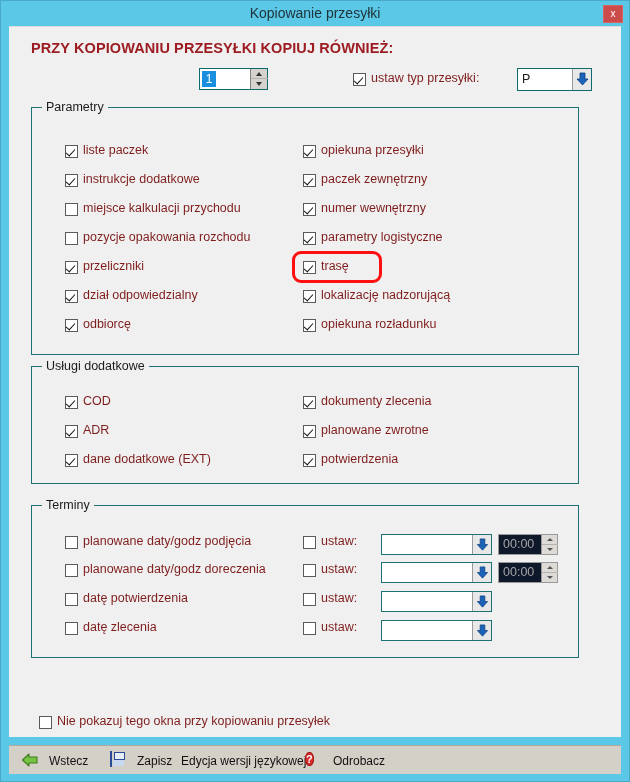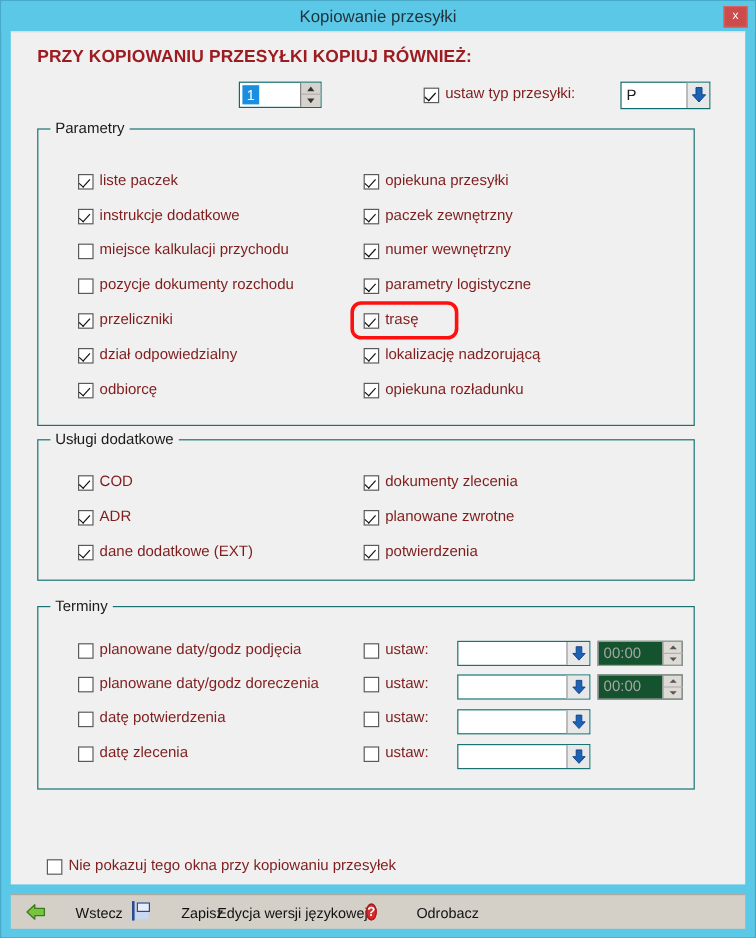--- a/index.html
+++ b/index.html
@@ -169,22 +169,22 @@
     border: 1px solid #1a7272;
   }
   .dateinput .dbtn {
     position: absolute; right: 0; top: 0;
     width: 19px; height: 19px;
     background: #e8e8e8;
     border-left: 1px solid #9a9a9a;
   }
   .timeinput {
     position: absolute;
-    width: 71px; height: 21px;
-    background: #14532d;
+    width: 60px; height: 21px;
+    background: #0f172a;
     border: 1px solid #9a9a9a;
   }
   .timeinput .tval {
     position: absolute; left: 4px; top: 2px;
     font-size: 12.5px; color: #a6a6a6;
   }
   .timeinput .tspin {
     position: absolute; right: 0; top: 0;
     width: 16px; height: 19px;
     background: #dedad6;
@@ -218,21 +218,21 @@
     width: 612px; height: 29px;
     background: #d4d0c8;
     border-top: 1px solid #aeaaa2;
   }
   .tbitem {
     position: absolute; top: 0; height: 29px;
     display: flex; align-items: center;
     font-size: 12px; color: #111;
     cursor: pointer;
   }
-  .tbitem .tbl { margin-left: 24px; }
+  .tbitem .tbl { margin-left: 10px; }
   .tbicon { position: relative; width: 18px; height: 18px; }
 
   
   .floppy {
     width: 15px; height: 15px;
     background: #3f6fd0;
     border: 1px solid #2a4a95;
     position: relative;
     margin-left: 1px;
   }
@@ -303,21 +303,21 @@
       <div class="cbrow" style="left:33px; top:66px;">
         <div class="cb checked"></div>
         <div class="cbtext">instrukcje dodatkowe</div>
       </div>
       <div class="cbrow" style="left:33px; top:95px;">
         <div class="cb"></div>
         <div class="cbtext">miejsce kalkulacji przychodu</div>
       </div>
       <div class="cbrow" style="left:33px; top:124px;">
         <div class="cb"></div>
-        <div class="cbtext">pozycje dokumenty rozchodu</div>
+        <div class="cbtext">pozycje opakowania rozchodu</div>
       </div>
       <div class="cbrow" style="left:33px; top:153px;">
         <div class="cb checked"></div>
         <div class="cbtext">przeliczniki</div>
       </div>
       <div class="cbrow" style="left:33px; top:182px;">
         <div class="cb checked"></div>
         <div class="cbtext">dział odpowiedzialny</div>
       </div>
       <div class="cbrow" style="left:33px; top:211px;">

